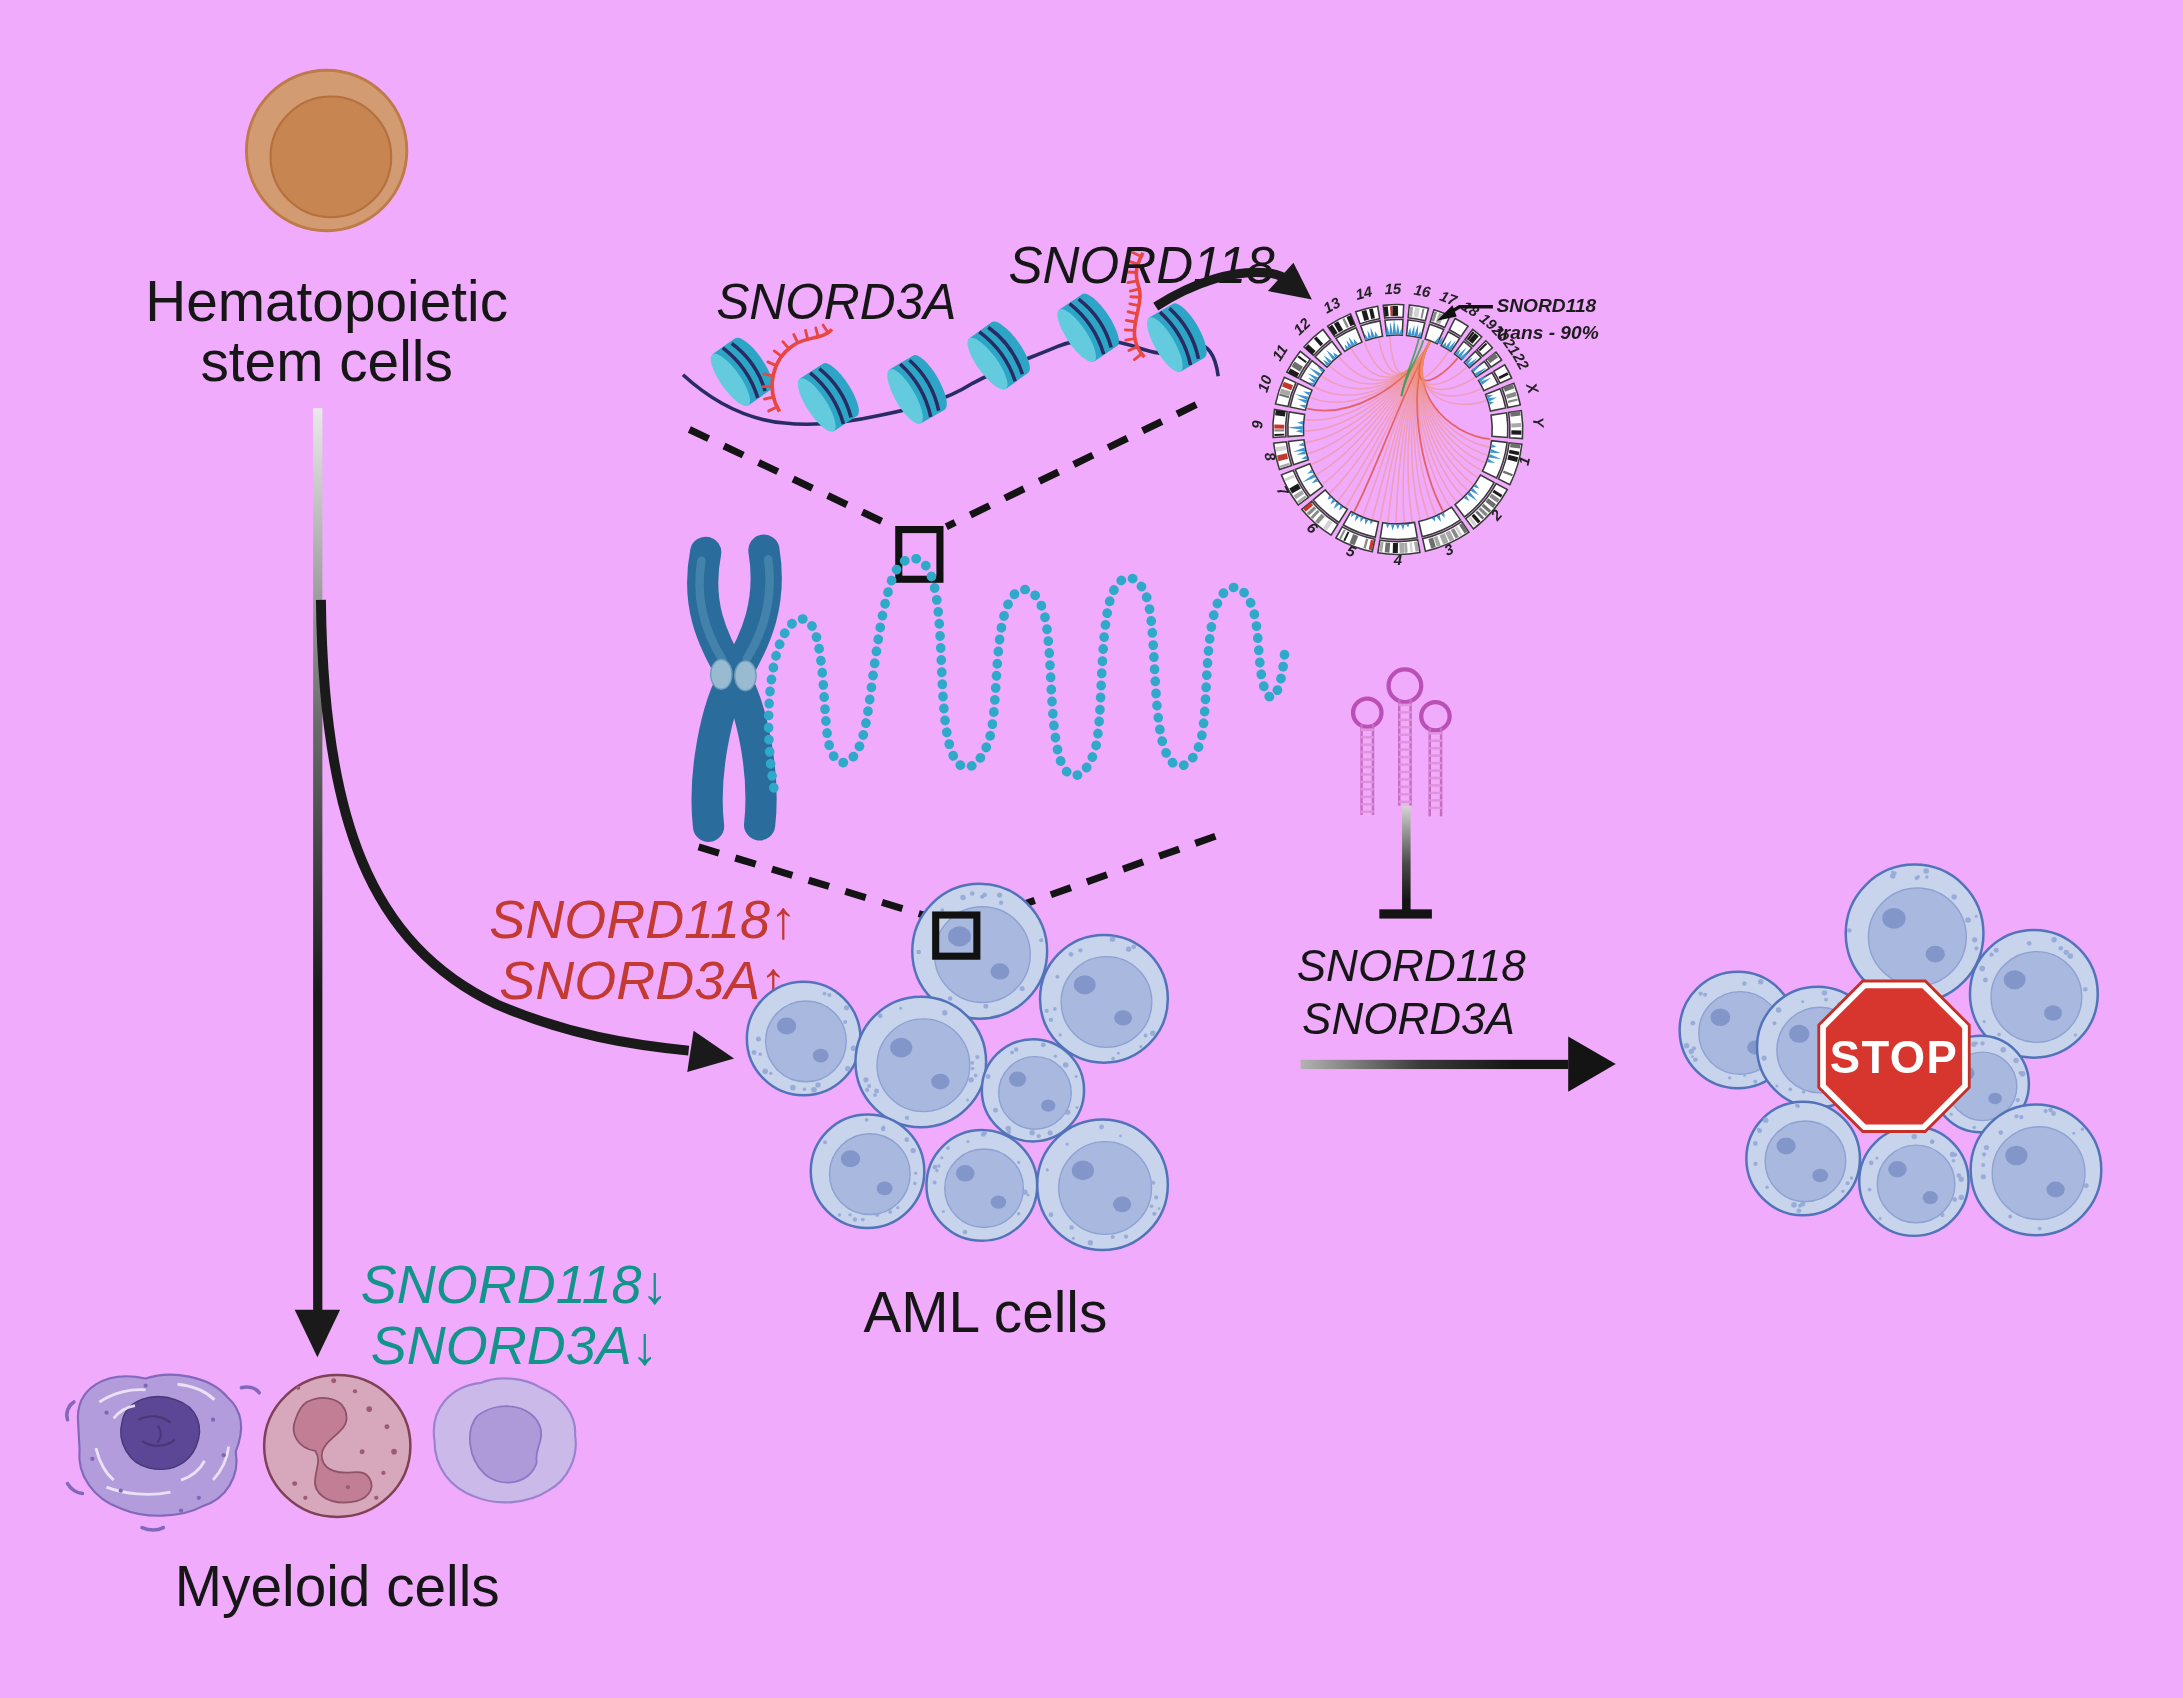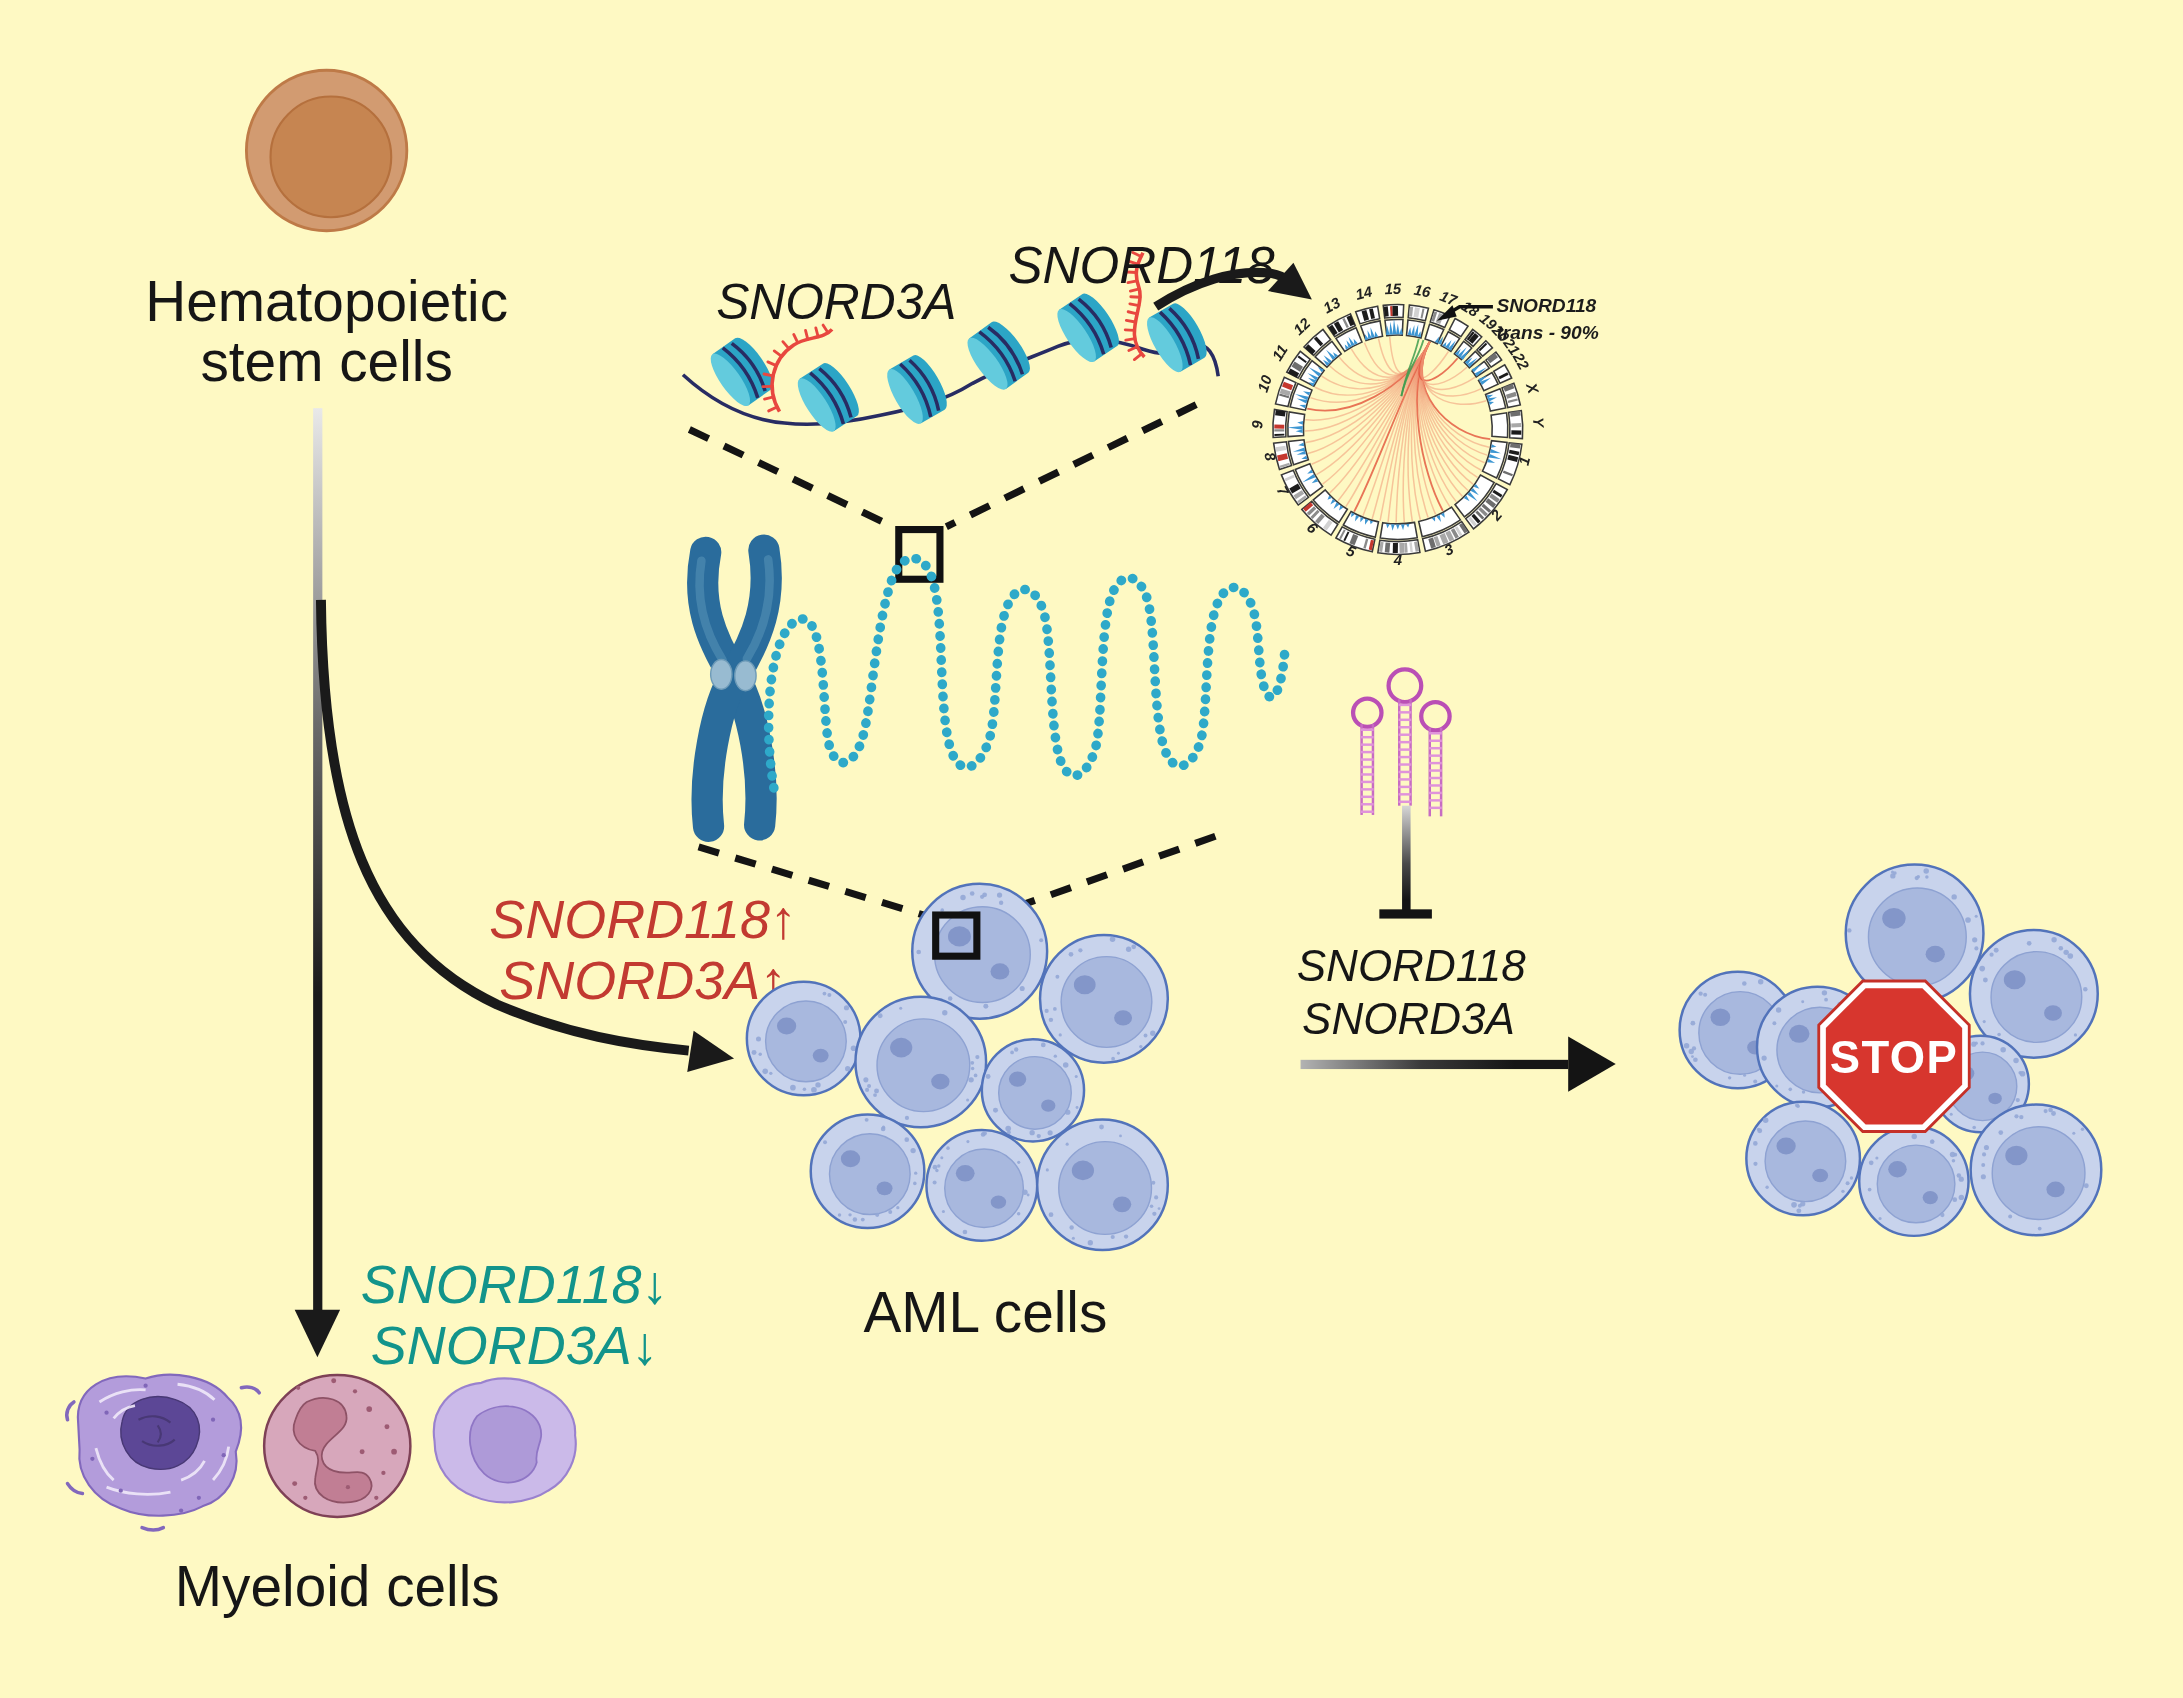--- a/index.html
+++ b/index.html
@@ -1,16 +1,16 @@
 <!DOCTYPE html>
 <html style="font-size:11.4px"><head>
 <meta charset="utf-8">
 <style>
   html,body{margin:0;padding:0;background:#ffffff;}
-  #canvas{position:relative;width:2183px;height:1698px;background:#fef9c3;overflow:hidden;
+  #canvas{position:relative;width:2183px;height:1698px;background:#f0abfc;overflow:hidden;
           font-family:"Liberation Sans","DejaVu Sans",sans-serif;}
   svg{position:absolute;left:0;top:0;}
   text{font-family:"Liberation Sans","DejaVu Sans",sans-serif;}
   .t-main{font-size:80px;font-weight:500;fill:#161616;}
   .t-gene{font-size:76px;font-weight:500;font-style:italic;}
   .t-chromatin{font-size:70px;font-weight:500;font-style:italic;fill:#161616;}
   .t-therapy{font-size:62px;font-weight:500;font-style:italic;fill:#161616;}
   .t-callout{font-size:27px;font-weight:700;font-style:italic;fill:#1c1c1c;}
   .chr-lbl{font-size:21px;font-weight:600;font-style:italic;fill:#222;}
   .t-stop{font-size:64px;font-weight:700;fill:#ffffff;letter-spacing:2px;}

